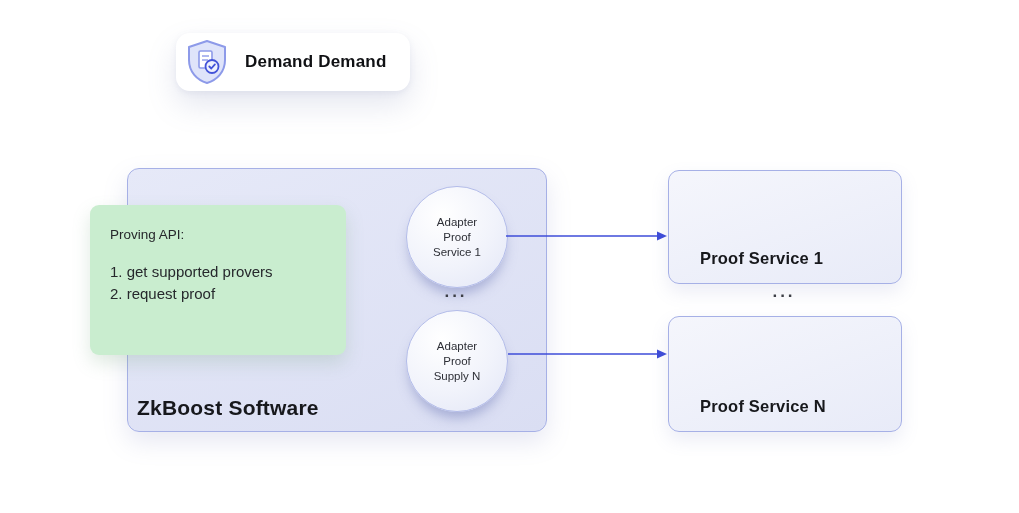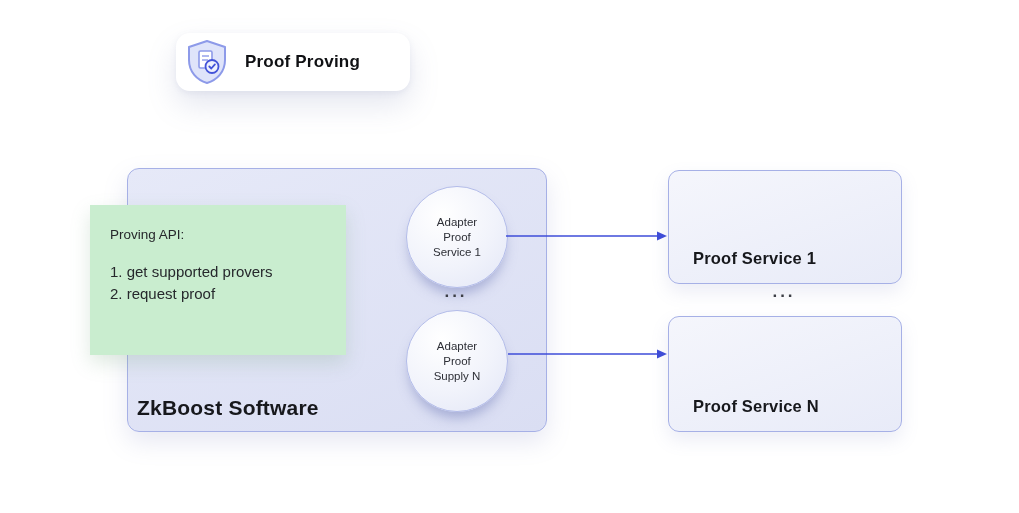--- a/index.html
+++ b/index.html
@@ -32,21 +32,21 @@
     box-shadow:0 10px 24px rgba(120,130,190,.18);
   }
   .software-label{
     position:absolute;left:137px;top:396px;
     font-size:21px;font-weight:700;color:#17181c;letter-spacing:.2px;
   }
 
   
   .api-panel{
     position:absolute;left:90px;top:205px;width:256px;height:150px;
-    background:#c9edcf;border-radius:0;box-sizing:border-box;
+    background:#c9edcf;border-radius:9px;box-sizing:border-box;
     padding:22px 20px;box-shadow:0 8px 18px rgba(110,160,120,.22);
   }
   .api-title{font-size:13.5px;color:#26282c;margin:0 0 19px 0;}
   .api-item{font-size:15px;color:#26282c;line-height:22px;}
 
   
   .adapter-circle{
     position:absolute;width:100px;height:100px;border-radius:50%;
     background:radial-gradient(circle at 35% 28%, #ffffff 0%, #f1f3fb 55%, #e2e6f6 100%);
     border:1px solid #b3bce9;
@@ -70,21 +70,21 @@
   
   .service-box{
     position:absolute;left:668px;width:232px;
     background:linear-gradient(160deg,#f5f6fc 0%,#e8ebf8 100%);
     border:1px solid #a6b0e6;border-radius:11px;
     box-shadow:0 8px 18px rgba(120,130,190,.14);
   }
   .service-1{top:170px;height:112px;}
   .service-n{top:316px;height:114px;}
   .service-label{
-    position:absolute;left:24px;bottom:15px;
+    position:absolute;left:31px;bottom:15px;
     font-size:16.5px;font-weight:700;color:#17181c;letter-spacing:.2px;
   }
   .service-ellipsis{
     position:absolute;left:668px;top:282px;width:232px;text-align:center;
     font-size:17px;font-weight:700;color:#3d3f46;letter-spacing:3px;
   }
 </style>
 </head>
 <body>
 
@@ -92,21 +92,21 @@
 
   <div class="badge badge-demand">
     <svg class="shield" viewBox="0 0 48 48">
       <path d="M24 3 L42 9 V22 C42 34 34 42 24 45 C14 42 6 34 6 22 V9 Z" fill="#dfe4fa" stroke="#8d9ae9" stroke-width="2" stroke-linejoin="round"></path>
       <rect x="16" y="13" width="13" height="17" rx="1.5" fill="#ffffff" stroke="#8d9ae9" stroke-width="1.6"></rect>
       <line x1="19" y1="18" x2="26" y2="18" stroke="#8d9ae9" stroke-width="1.4"></line>
       <line x1="19" y1="22" x2="25" y2="22" stroke="#8d9ae9" stroke-width="1.4"></line>
       <circle cx="29" cy="28.5" r="6.5" fill="#eef1fd" stroke="#4353d8" stroke-width="1.8"></circle>
       <path d="M26.3 28.5 l2 2 l3.6 -4.1" fill="none" stroke="#4353d8" stroke-width="1.8" stroke-linecap="round" stroke-linejoin="round"></path>
     </svg>
-    <span class="badge-label">Proof Proving</span>
+    <span class="badge-label">Demand Demand</span>
   </div>
 
 
   <div class="software-box"></div>
   <div class="software-label">ZkBoost Software</div>
 
   <div class="api-panel">
     <div class="api-title">Proving API:</div>
     <div class="api-item">1. get supported provers</div>
     <div class="api-item">2. request proof</div>

